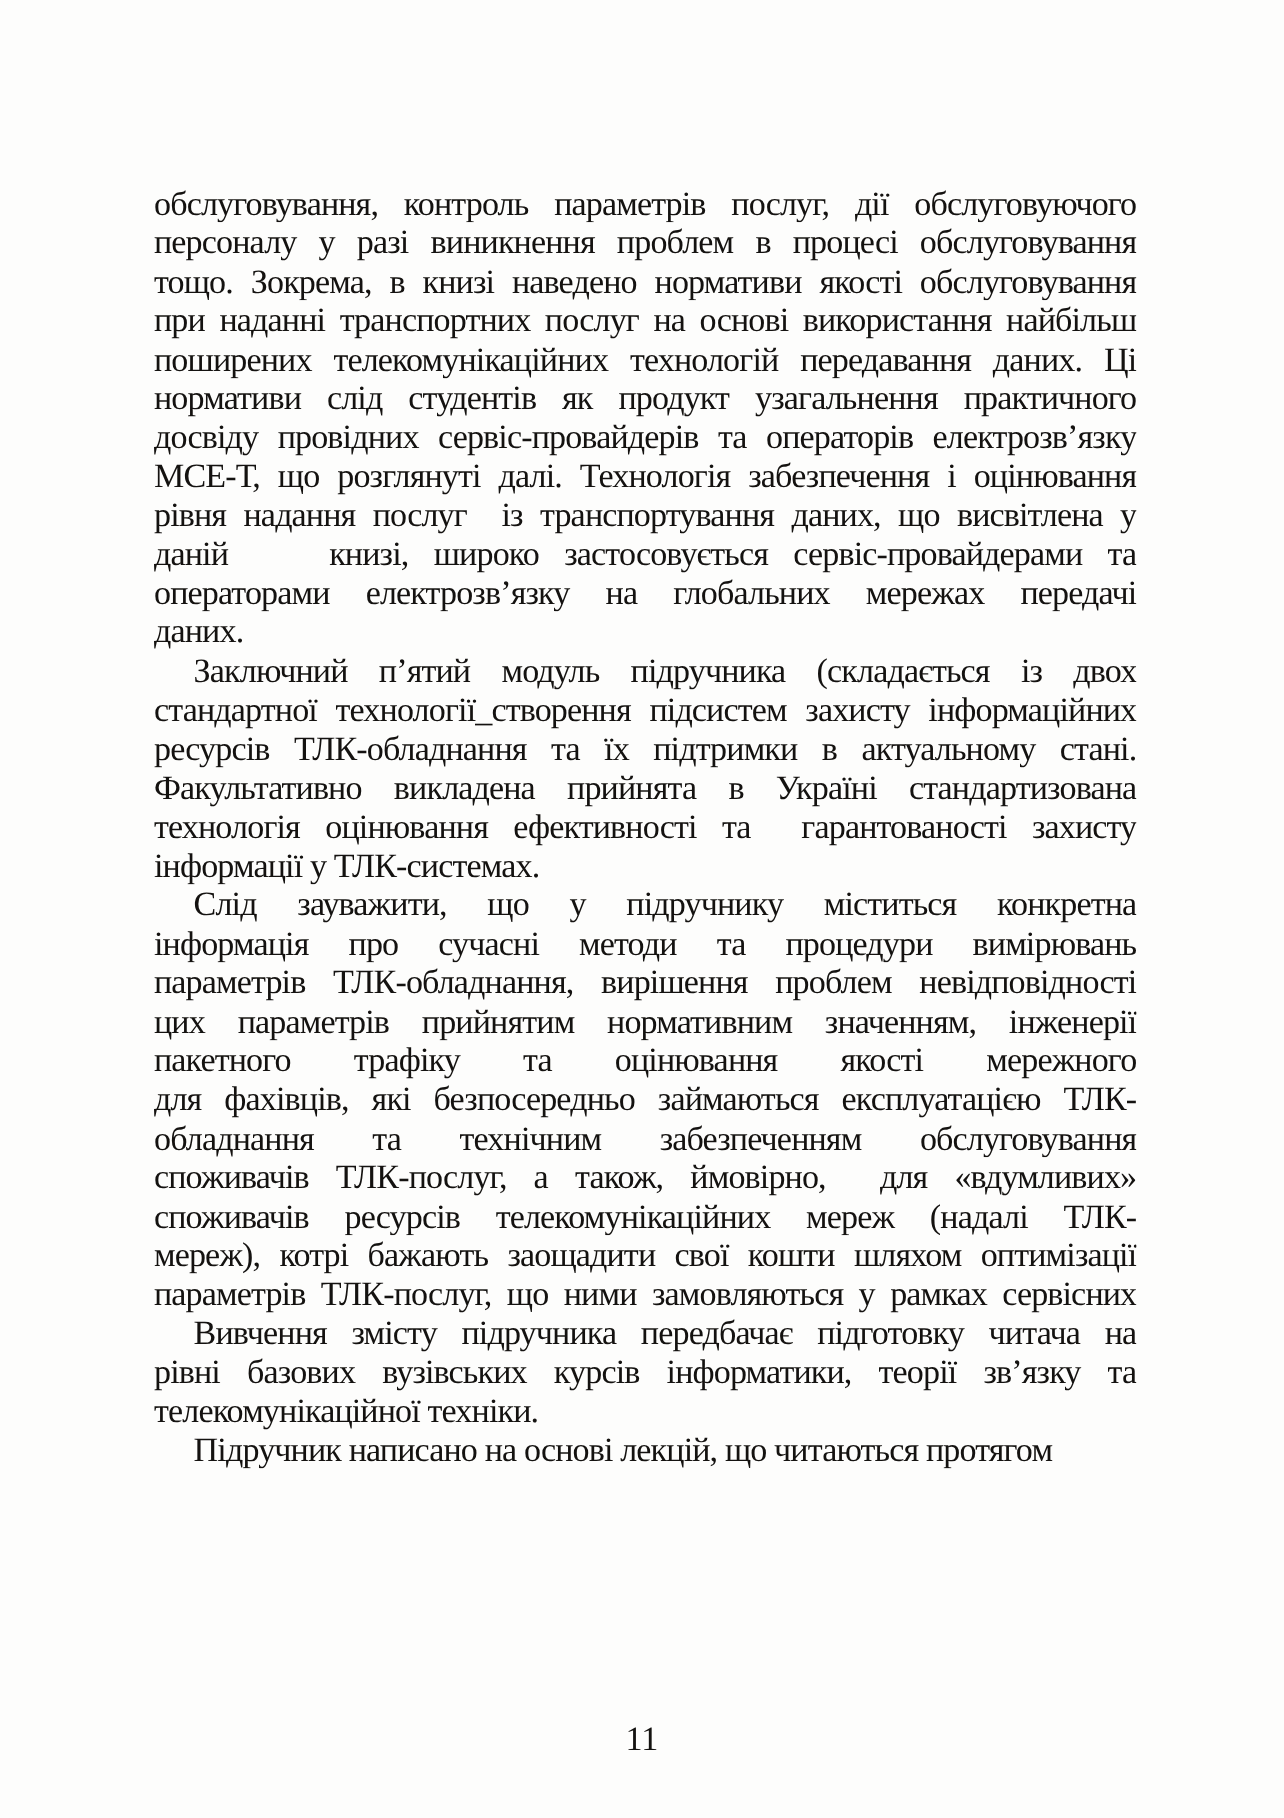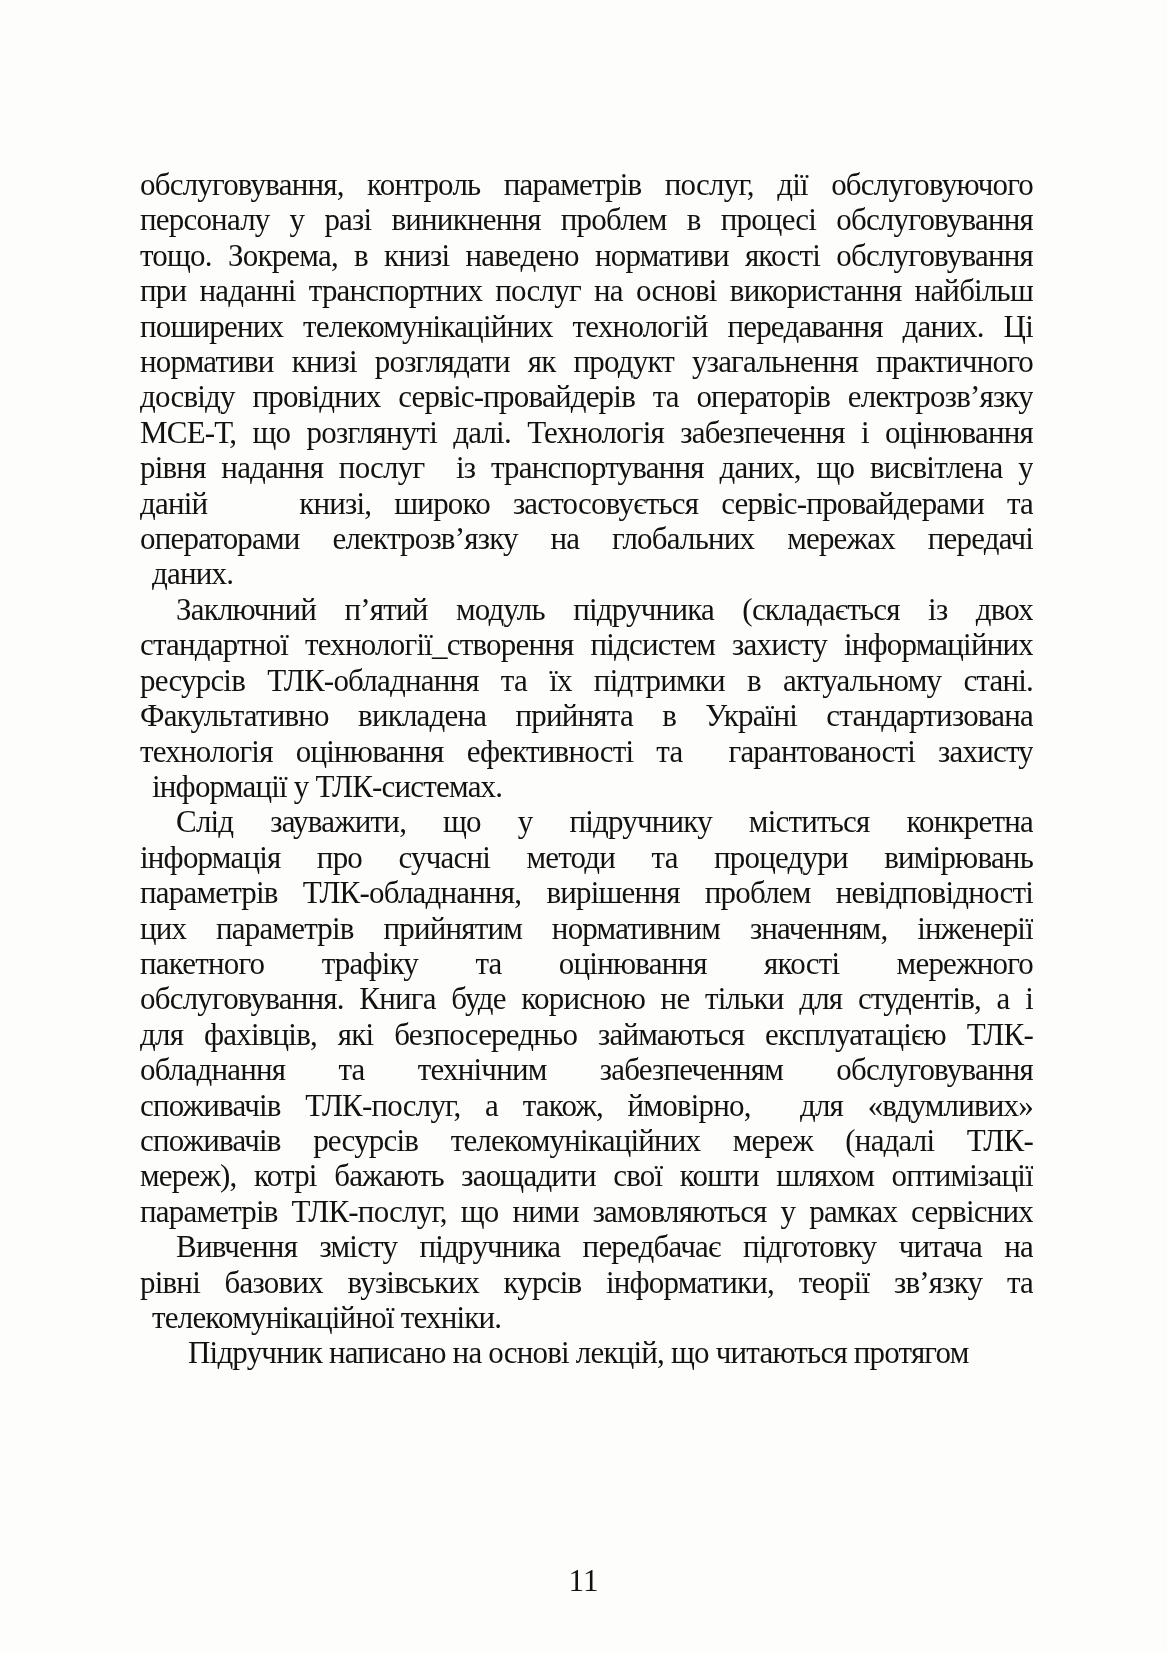--- a/index.html
+++ b/index.html
@@ -34,21 +34,20 @@
   }
   .line {
     text-align: justify;
     text-align-last: justify;
     height: 35.42px;
     overflow: hidden;
     white-space: normal;
   }
   .line.last {
     text-align-last: auto;
-    margin-left: 12px;
   }
   .para.indented .line:first-child {
     text-indent: 36px;
   }
   .page-number {
     position: absolute;
     top: 1563px;
     left: 0;
     width: 1167px;
     text-align: center;
@@ -62,21 +61,21 @@
 
 <div class="page">
   <div class="text-block">
 
     <div class="para">
       <div class="line">обслуговування, контроль параметрів послуг, дії обслуговуючого</div>
       <div class="line">персоналу у разі виникнення проблем в процесі обслуговування</div>
       <div class="line">тощо. Зокрема, в книзі наведено нормативи якості обслуговування</div>
       <div class="line">при наданні транспортних послуг на основі використання найбільш</div>
       <div class="line">поширених телекомунікаційних технологій передавання даних. Ці</div>
-      <div class="line">нормативи книзі розглядати як продукт узагальнення практичного</div>
+      <div class="line">нормативи слід студентів як продукт узагальнення практичного</div>
       <div class="line">досвіду провідних сервіс-провайдерів та операторів електрозв’язку</div>
       <div class="line">МСЕ-Т, що розглянуті далі. Технологія забезпечення і оцінювання</div>
       <div class="line">рівня надання послуг &nbsp;із транспортування даних, що висвітлена у</div>
       <div class="line">даній &nbsp;&nbsp; книзі, широко застосовується сервіс-провайдерами та</div>
       <div class="line">операторами електрозв’язку на глобальних мережах передачі</div>
       <div class="line last">даних.</div>
     </div>
 
     <div class="para indented">
       <div class="line">Заключний п’ятий модуль підручника (складається із двох</div>
@@ -86,21 +85,20 @@
       <div class="line">технологія оцінювання ефективності та &nbsp;гарантованості захисту</div>
       <div class="line last">інформації у ТЛК-системах.</div>
     </div>
 
     <div class="para indented">
       <div class="line">Слід зауважити, що у підручнику міститься конкретна</div>
       <div class="line">інформація про сучасні методи та процедури вимірювань</div>
       <div class="line">параметрів ТЛК-обладнання, вирішення проблем невідповідності</div>
       <div class="line">цих параметрів прийнятим нормативним значенням, інженерії</div>
       <div class="line">пакетного трафіку та оцінювання якості мережного</div>
-      <div class="line">обслуговування. Книга буде корисною не тільки для студентів, а і</div>
       <div class="line">для фахівців, які безпосередньо займаються експлуатацією ТЛК-</div>
       <div class="line">обладнання та технічним забезпеченням обслуговування</div>
       <div class="line">споживачів ТЛК-послуг, а також, ймовірно, &nbsp;для «вдумливих»</div>
       <div class="line">споживачів ресурсів телекомунікаційних мереж (надалі ТЛК-</div>
       <div class="line">мереж), котрі бажають заощадити свої кошти шляхом оптимізації</div>
       <div class="line">параметрів ТЛК-послуг, що ними замовляються у рамках сервісних</div>
     </div>
 
     <div class="para indented">
       <div class="line">Вивчення змісту підручника передбачає підготовку читача на</div>

